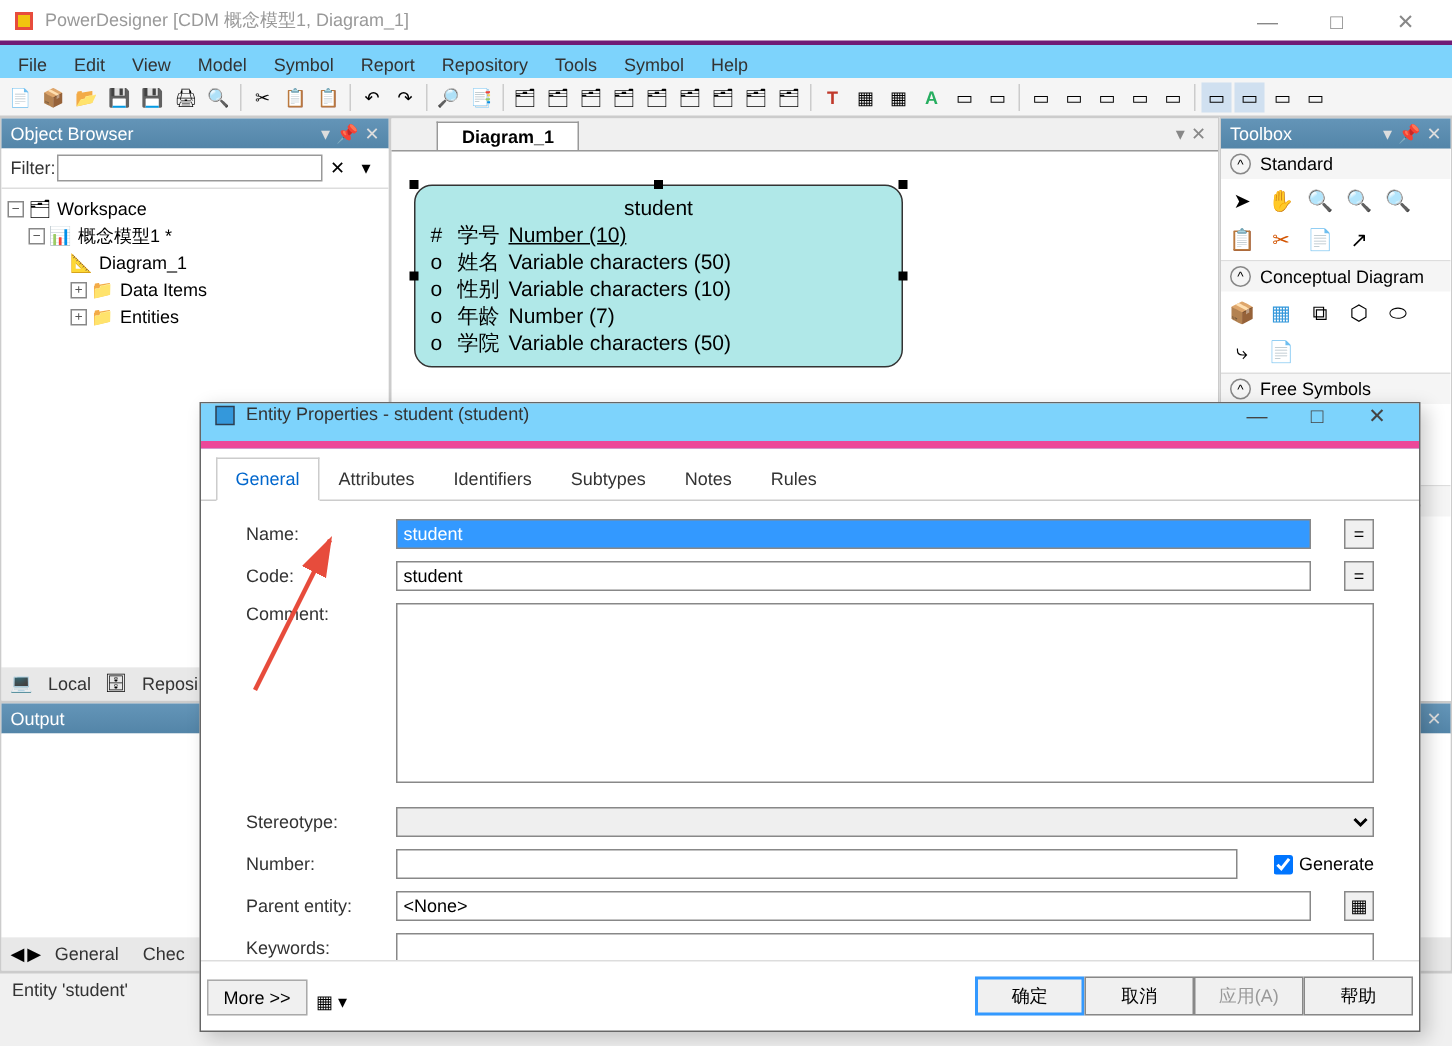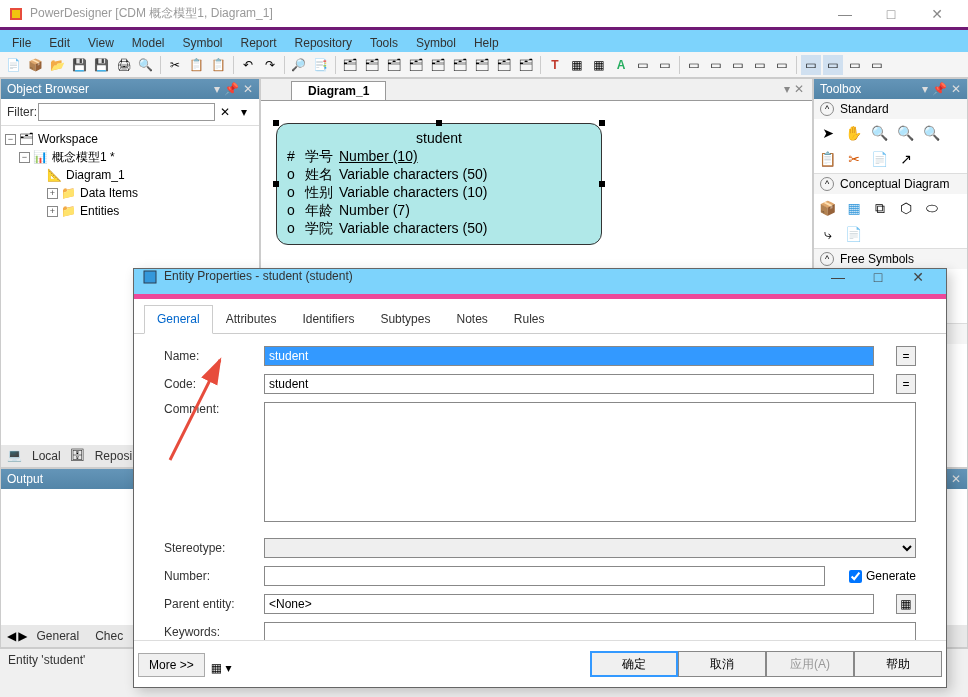--- a/index.html
+++ b/index.html
@@ -81,21 +81,21 @@
 .dlg-row input.sel { background: #3399ff; color: #fff; }
 .dlg-row textarea { flex: 1; height: 120px; border: 1px solid #888; padding: 4px; font-size: 12px; resize: none; }
 .dlg-row select { flex: 1; height: 20px; border: 1px solid #888; font-size: 12px; }
 .eq-btn { width: 20px; height: 20px; border: 1px solid #888; background: #f0f0f0; display: flex; align-items: center; justify-content: center; font-size: 12px; }
 .dlg-row .short { width: 160px; flex: none; }
 .dlg-row .chk { display: flex; align-items: center; gap: 4px; margin-left: 2px; }
 .dlg-btns { display: flex; align-items: flex-end; padding: 10px 4px; border-top: 1px solid #ddd; }
 .dlg-btns .more { padding: 4px 10px; border: 1px solid #aaa; background: #f0f0f0; font-size: 12px; }
 .dlg-btns .ddl { padding: 2px 6px; }
 .dlg-btns .spacer { flex: 1; }
-.dlg-btns .btn { width: 88px; height: 26px; border: 1px solid #888; background: #f0f0f0; font-size: 12px; }
+.dlg-btns .btn { width: 73px; height: 26px; border: 1px solid #888; background: #f0f0f0; font-size: 12px; }
 .dlg-btns .btn.primary { border: 2px solid #3399ff; }
 .dlg-btns .btn.disabled { color: #999; }
 
 .red-arrow { position: absolute; left: 160px; top: 350px; z-index: 20; pointer-events: none; }
 </style>
 </head>
 <body>
 
 <div class="titlebar">
   <svg class="app-icon" viewBox="0 0 16 16">

